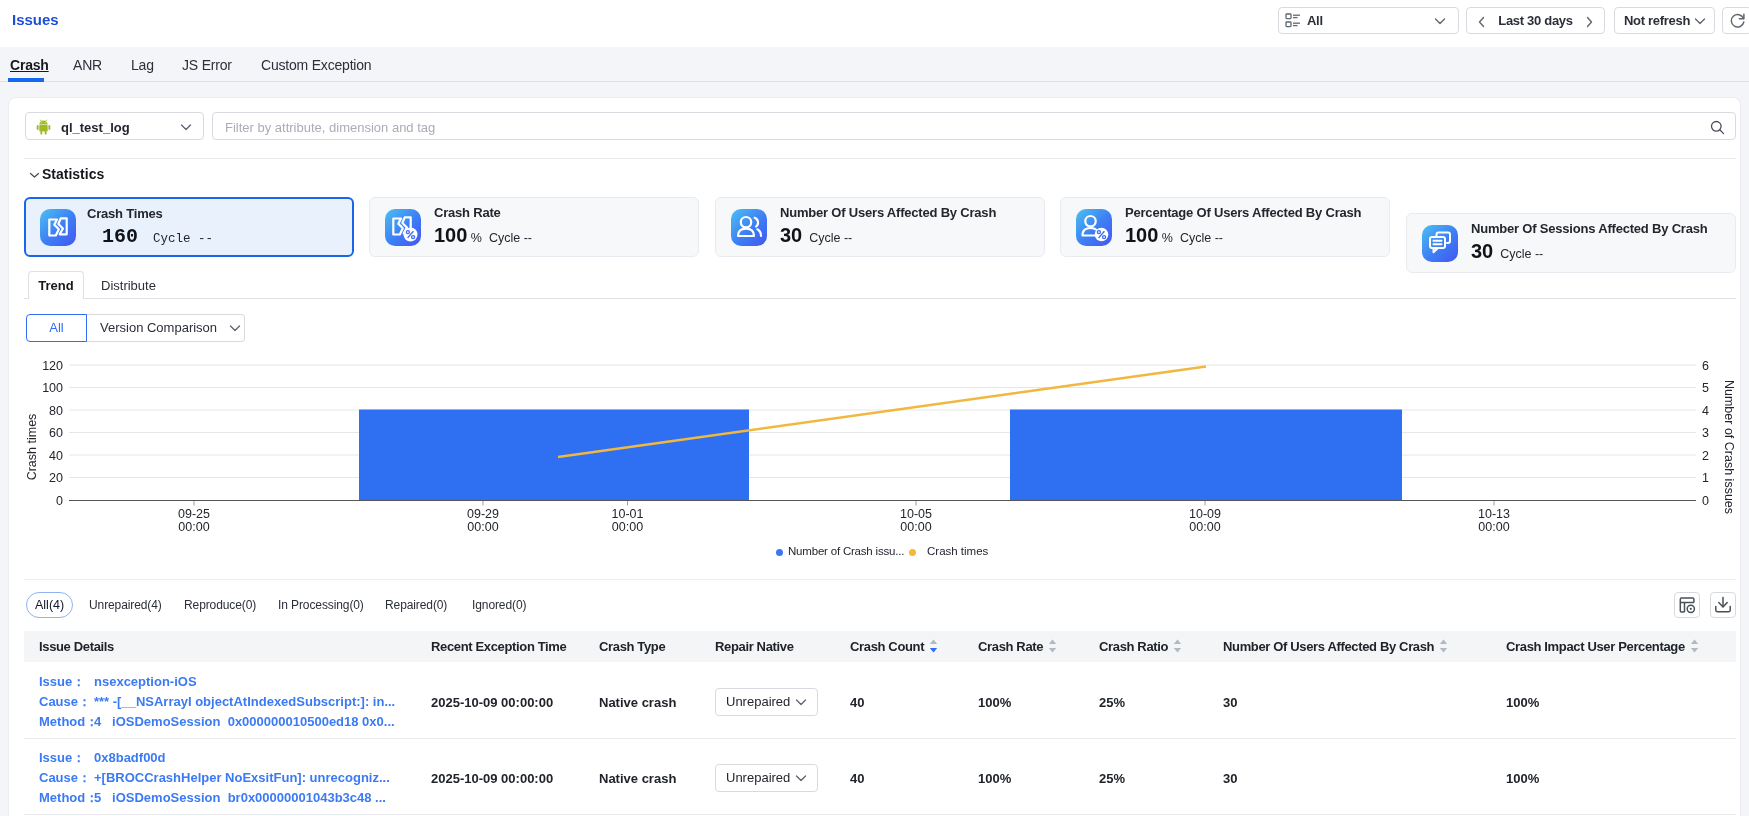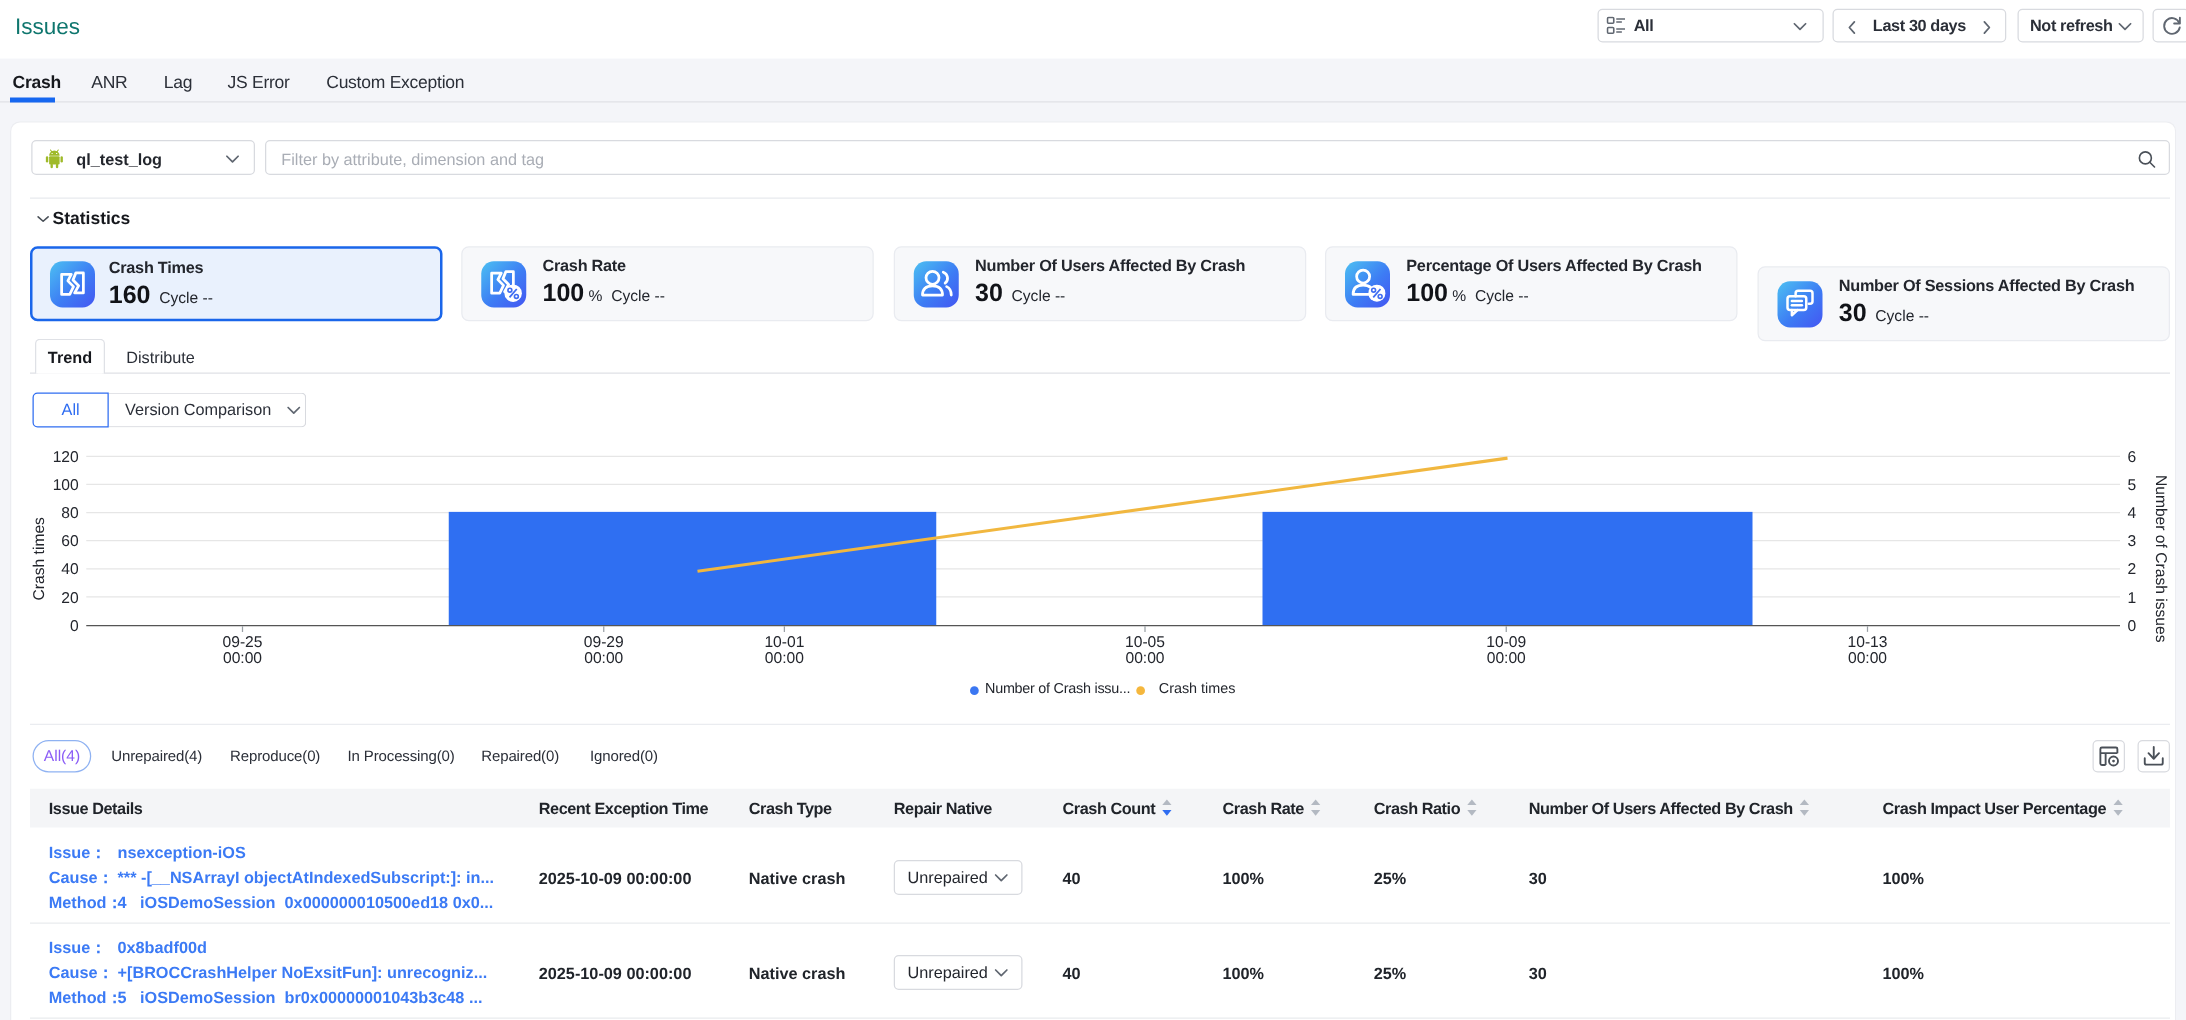--- a/index.html
+++ b/index.html
@@ -2,21 +2,21 @@
 <html><head>
 <meta charset="utf-8">
 <style>
 * { margin:0; padding:0; box-sizing:border-box; }
 html,body { width:1749px; height:816px; overflow:hidden; }
 body { font-family:"Liberation Sans", sans-serif; background:#f4f5f9; position:relative; color:#23262d; }
 .abs { position:absolute; }
 
 
 .topbar { position:absolute; left:0; top:0; width:1749px; height:47px; background:#fff; }
-.title { position:absolute; left:12px; top:11px; font-size:18px; font-weight:normal; color:#0f766e; }
+.title { position:absolute; left:12px; top:11px; font-size:15px; font-weight:bold; color:#1d4ed8; }
 .ctrl { position:absolute; top:7px; height:27px; background:#fff; border:1px solid #d8dadf; border-radius:4px; display:flex; align-items:center; font-size:13px; font-weight:bold; color:#2b2f38; letter-spacing:-0.3px; }
 
 
 .tabsrow { position:absolute; left:0; top:47px; width:1749px; height:35px; background:#f4f5f9; border-bottom:1px solid #dfe1e6; }
 .tab { position:absolute; top:10px; font-size:14px; color:#2b2f38; letter-spacing:-0.2px; }
 .tab.active { font-weight:bold; color:#16181d; }
 .underline { position:absolute; left:8px; top:31px; width:36px; height:4px; background:#1667f0; }
 
 
 .card { position:absolute; left:8px; top:97px; width:1733px; height:719px; background:#fff; border:1px solid #ecedf1; border-bottom:none; border-radius:8px 8px 0 0; }
@@ -42,36 +42,36 @@
 .distribute { position:absolute; left:92px; top:180px; font-size:13px; color:#2b2f38; }
 
 
 .seg { position:absolute; left:17px; top:216px; height:28px; display:flex; }
 .seg .s1 { width:61px; border:1px solid #2f6df1; border-radius:4px 0 0 4px; color:#2f6df1; font-size:13px; text-align:center; line-height:26px; }
 .seg .s2 { width:158px; border:1px solid #d8dadf; border-left:none; border-radius:0 4px 4px 0; font-size:13px; color:#2b2f38; line-height:26px; padding-left:13px; }
 .dot { width:10px; height:10px; border-radius:50%; display:inline-block; margin-right:8px; }
 .div2 { position:absolute; left:15px; top:481px; width:1712px; height:1px; background:#eaecf0; }
 
 
-.pill { position:absolute; top:494px; height:26px; line-height:24px; border:1px solid #8fb2f2; border-radius:13px; color:#8b5cf6; font-size:12.5px; padding:0 8px; }
+.pill { position:absolute; top:494px; height:26px; line-height:24px; border:1px solid #8fb2f2; border-radius:13px; color:#0f172a; font-size:12.5px; padding:0 8px; }
 .ptxt { position:absolute; top:500px; font-size:12px; letter-spacing:-0.1px; color:#2b2f38; }
 .ibtn { position:absolute; top:494px; width:26px; height:26px; border:1px solid #d8dadf; border-radius:4px; background:#fff; }
 
 
 .thead { position:absolute; left:15px; top:533px; width:1712px; height:31px; background:#f4f5f7; }
 .th { position:absolute; top:541px; font-size:13px; font-weight:bold; color:#20242a; white-space:nowrap; letter-spacing:-0.35px; }
 .trow { position:absolute; left:15px; width:1712px; border-bottom:1px solid #e9ebee; }
 .r1 { top:564px; height:77px; }
 .r2 { top:641px; height:76px; }
 .ilines { position:absolute; left:30px; font-size:13px; font-weight:bold; color:#3b7af5; line-height:20px; white-space:nowrap; }
 .ilines .lb { display:inline-block; width:55px; }
 .cell { position:absolute; font-size:13px; font-weight:bold; color:#20242a; white-space:nowrap; }
 .rsel { position:absolute; width:103px; height:28px; border:1px solid #d8dadf; border-radius:4px; background:#fff; font-size:13px; color:#23262d; line-height:26px; padding-left:10px; }
 .scard.selected .stitle { left:61px; }
-.scard.selected .sval { left:61px; }
+.scard.selected .sval { left:76px;font-family:Liberation Mono, monospace; }
 </style>
 </head>
 <body>
 
 <div class="topbar">
   <div class="title">Issues</div>
   <div class="ctrl" style="left:1278px; width:181px;">
       <svg width="16" height="15" viewBox="0 0 16 15" style="margin-left:6px;">
         <g stroke="#606771" stroke-width="1.3" fill="none">
           <rect x="1" y="1" width="5" height="4.6" rx="0.8"></rect>
@@ -100,21 +100,21 @@
     </div>
   <div class="ctrl" style="left:1722px; width:30px;">
       <svg width="17" height="17" viewBox="0 0 17 17" style="margin-left:6px;">
         <path d="M14.5 6.5 A6.3 6.3 0 1 0 14.8 10" stroke="#606771" stroke-width="1.5" fill="none" stroke-linecap="round"></path>
         <path d="M14.9 2.2 L14.9 6.8 L10.3 6.8" stroke="#606771" stroke-width="1.5" fill="none" stroke-linecap="round" stroke-linejoin="round"></path>
       </svg>
     </div>
 </div>
 
 <div class="tabsrow">
-  <div class="tab active" style="left:10px;">Crash</div>
+  <div class="tab active" style="left:10px;text-decoration:underline;">Crash</div>
   <div class="tab" style="left:73px;">ANR</div>
   <div class="tab" style="left:131px;">Lag</div>
   <div class="tab" style="left:182px;">JS Error</div>
   <div class="tab" style="left:261px;">Custom Exception</div>
   <div class="underline"></div>
 </div>
 
 <div class="card">
   <div class="sel">
       <svg width="15" height="16" viewBox="0 0 15 16" style="position:absolute; left:10px; top:6px;">

